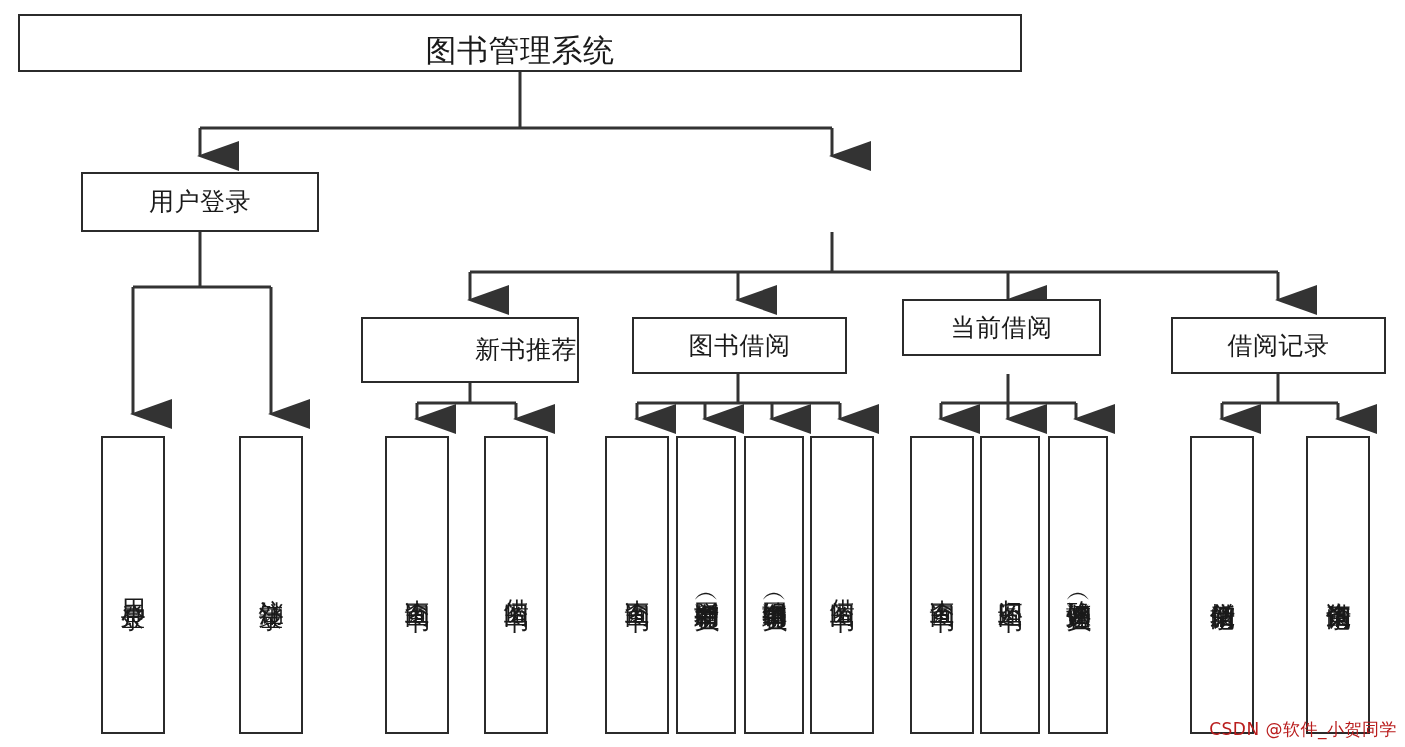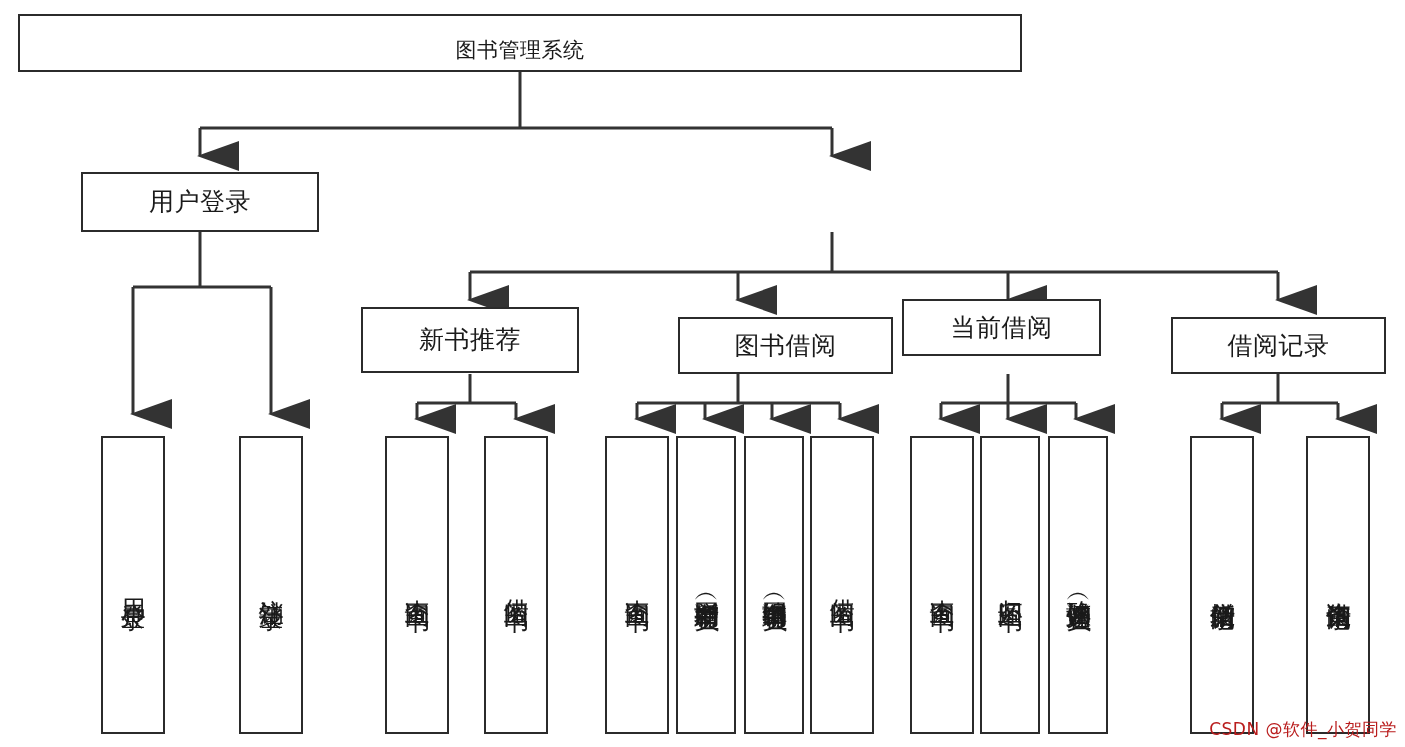--- a/index.html
+++ b/index.html
@@ -41,21 +41,21 @@
     white-space: pre;
     letter-spacing: 0.5px;
   }
   
   .node.horiz .label {
     font-size: 25px;
     line-height: 1.1;
     text-align: center;
   }
   .node.root .label {
-    font-size: 21px;
+    font-size: 31px;
     margin-top: 15px;
   }
   
   .node.vert {
     align-items: center;
     justify-content: center;
   }
   .node.vert .label {
     writing-mode: vertical-rl;
     text-orientation: upright;
@@ -136,24 +136,24 @@
   </svg>
 
   <div class="node horiz root" style="left:18px; top:14px; width:1004px; height:58px;">
     <span class="label">图书管理系统</span>
   </div>
 
   <div class="node horiz" style="left:81px; top:172px; width:238px; height:60px;">
     <span class="label">用户登录</span>
   </div>
 
-  <div class="node horiz" style="left:361px; top:307px; width:218px; height:66px;">
+  <div class="node horiz" style="left:361px; top:317px; width:218px; height:66px;justify-content:flex-end;">
     <span class="label">新书推荐</span>
   </div>
-  <div class="node horiz" style="left:632px; top:317px; width:215px; height:57px;margin-left:46px;">
+  <div class="node horiz" style="left:632px; top:317px; width:215px; height:57px;">
     <span class="label">图书借阅</span>
   </div>
   <div class="node horiz" style="left:902px; top:299px; width:199px; height:57px;">
     <span class="label">当前借阅</span>
   </div>
   <div class="node horiz" style="left:1171px; top:317px; width:215px; height:57px;">
     <span class="label">借阅记录</span>
   </div>
 
   <div class="node vert" style="left:101px; top:436px; width:64px; height:298px;">

